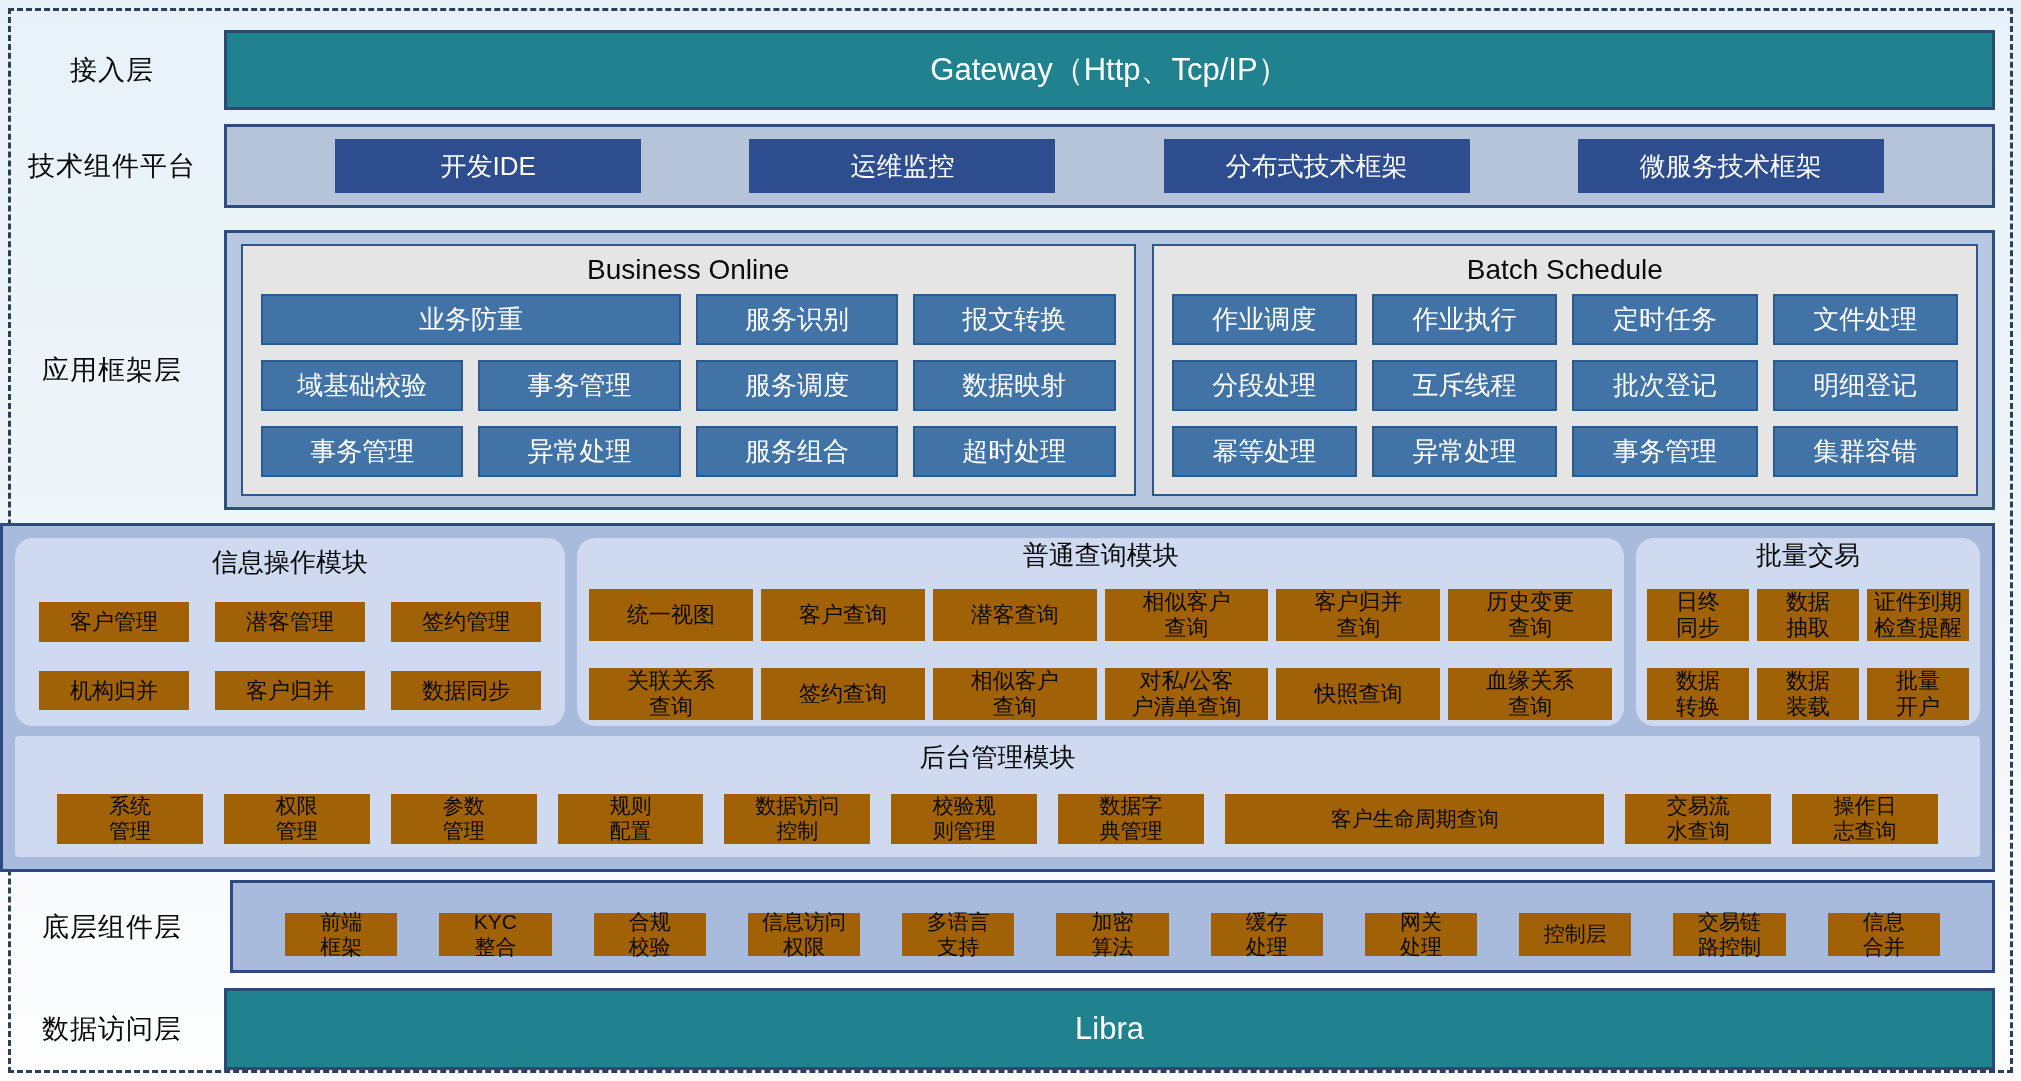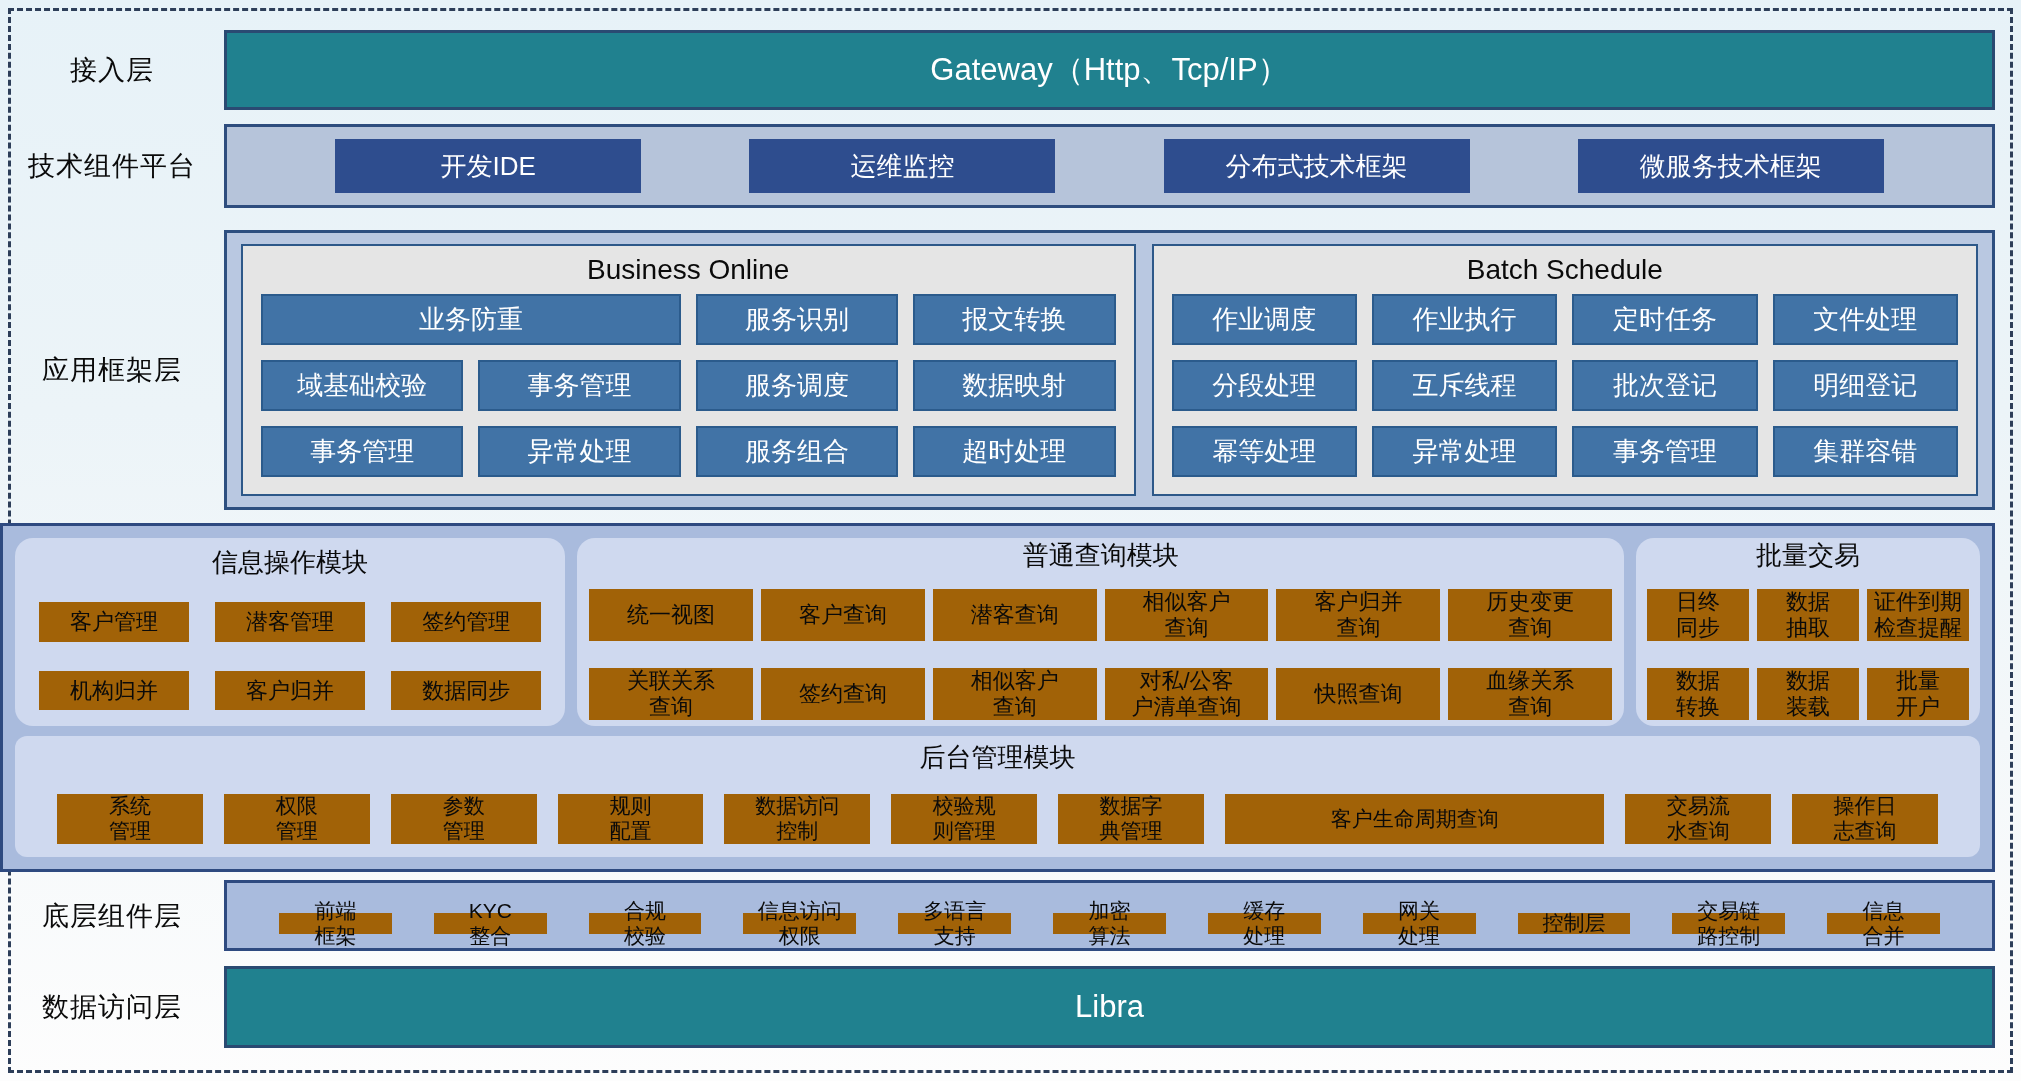--- a/index.html
+++ b/index.html
@@ -11,21 +11,21 @@
   .frame{position:absolute;inset:8px;border:3px dashed #2d3e59;pointer-events:none;}
   .rows{position:absolute;top:0;left:0;right:0;display:flex;flex-direction:column;padding:30px 26px 0 0;box-sizing:border-box;}
   .row{display:flex;align-items:stretch;}
   .row-label{flex:0 0 224px;display:flex;align-items:center;justify-content:center;font-size:27px;letter-spacing:1px;text-align:center;}
   .row-content{flex:1;min-width:0;}
 
   .r-access{height:80px;margin-bottom:14px;}
   .r-tech{height:84px;margin-bottom:22px;}
   .r-app{height:280px;margin-bottom:13px;}
   .r-svc{height:349px;margin-bottom:8px;}
-  .r-base{height:71px;margin-bottom:15px;}
+  .r-base{height:93px;margin-bottom:15px;gap:6px;}
   .r-data{height:82px;}
 
   .teal-bar{height:100%;box-sizing:border-box;background:#20818f;border:3px solid #2a4a72;
     display:flex;align-items:center;justify-content:center;color:#fff;font-size:31px;}
 
   .tech-panel{height:100%;box-sizing:border-box;background:#b6c4da;border:3px solid #2e4d7e;
     display:flex;align-items:center;justify-content:space-evenly;}
   .tech-btn{width:306px;height:54px;background:#2e4d8e;color:#fff;font-size:26px;
     display:flex;align-items:center;justify-content:center;}
 
@@ -46,21 +46,21 @@
   .module-info{flex:0 0 28%;}
   .module-query{flex:1;}
   .module-batch{flex:0 0 17.5%;}
   .module-title{height:48px;display:flex;align-items:center;justify-content:center;font-size:26px;}
   .module-grid{flex:1;display:grid;padding:0 24px 16px;gap:13px 26px;}
   .grid-info{grid-template-columns:repeat(3,1fr);}
   .grid-query{grid-template-columns:repeat(6,1fr);gap:11px 8px;padding:0 12px 16px;}
   .grid-batch{grid-template-columns:repeat(3,1fr);gap:11px 8px;padding:0 11px 16px;}
   .wbox{box-sizing:border-box;background:#a16207;display:flex;align-items:center;justify-content:center;
     text-align:center;font-size:22px;line-height:1.18;white-space:pre-line;margin-top:16px;}
-  .admin-panel{flex:0 0 107px;background:#cfd9ef;border-radius:12px;display:flex;flex-direction:column;}
+  .admin-panel{flex:0 0 107px;background:#cfd9ef;border-radius:4px;display:flex;flex-direction:column;}
   .admin-title{height:42px;display:flex;align-items:center;justify-content:center;font-size:26px;}
   .admin-row{flex:1;display:flex;gap:21px;padding:0 42px 13px;}
   .admin-row .wbox{flex:1 1 0;font-size:21px;}
 
   .base-panel{height:100%;box-sizing:border-box;background:#a9bbdd;border:3px solid #2e4a80;
     display:flex;gap:42px;padding:14px 52px;}
   .base-panel .wbox{flex:1 1 0;font-size:21px;}
 </style>
 </head>
 <body>

